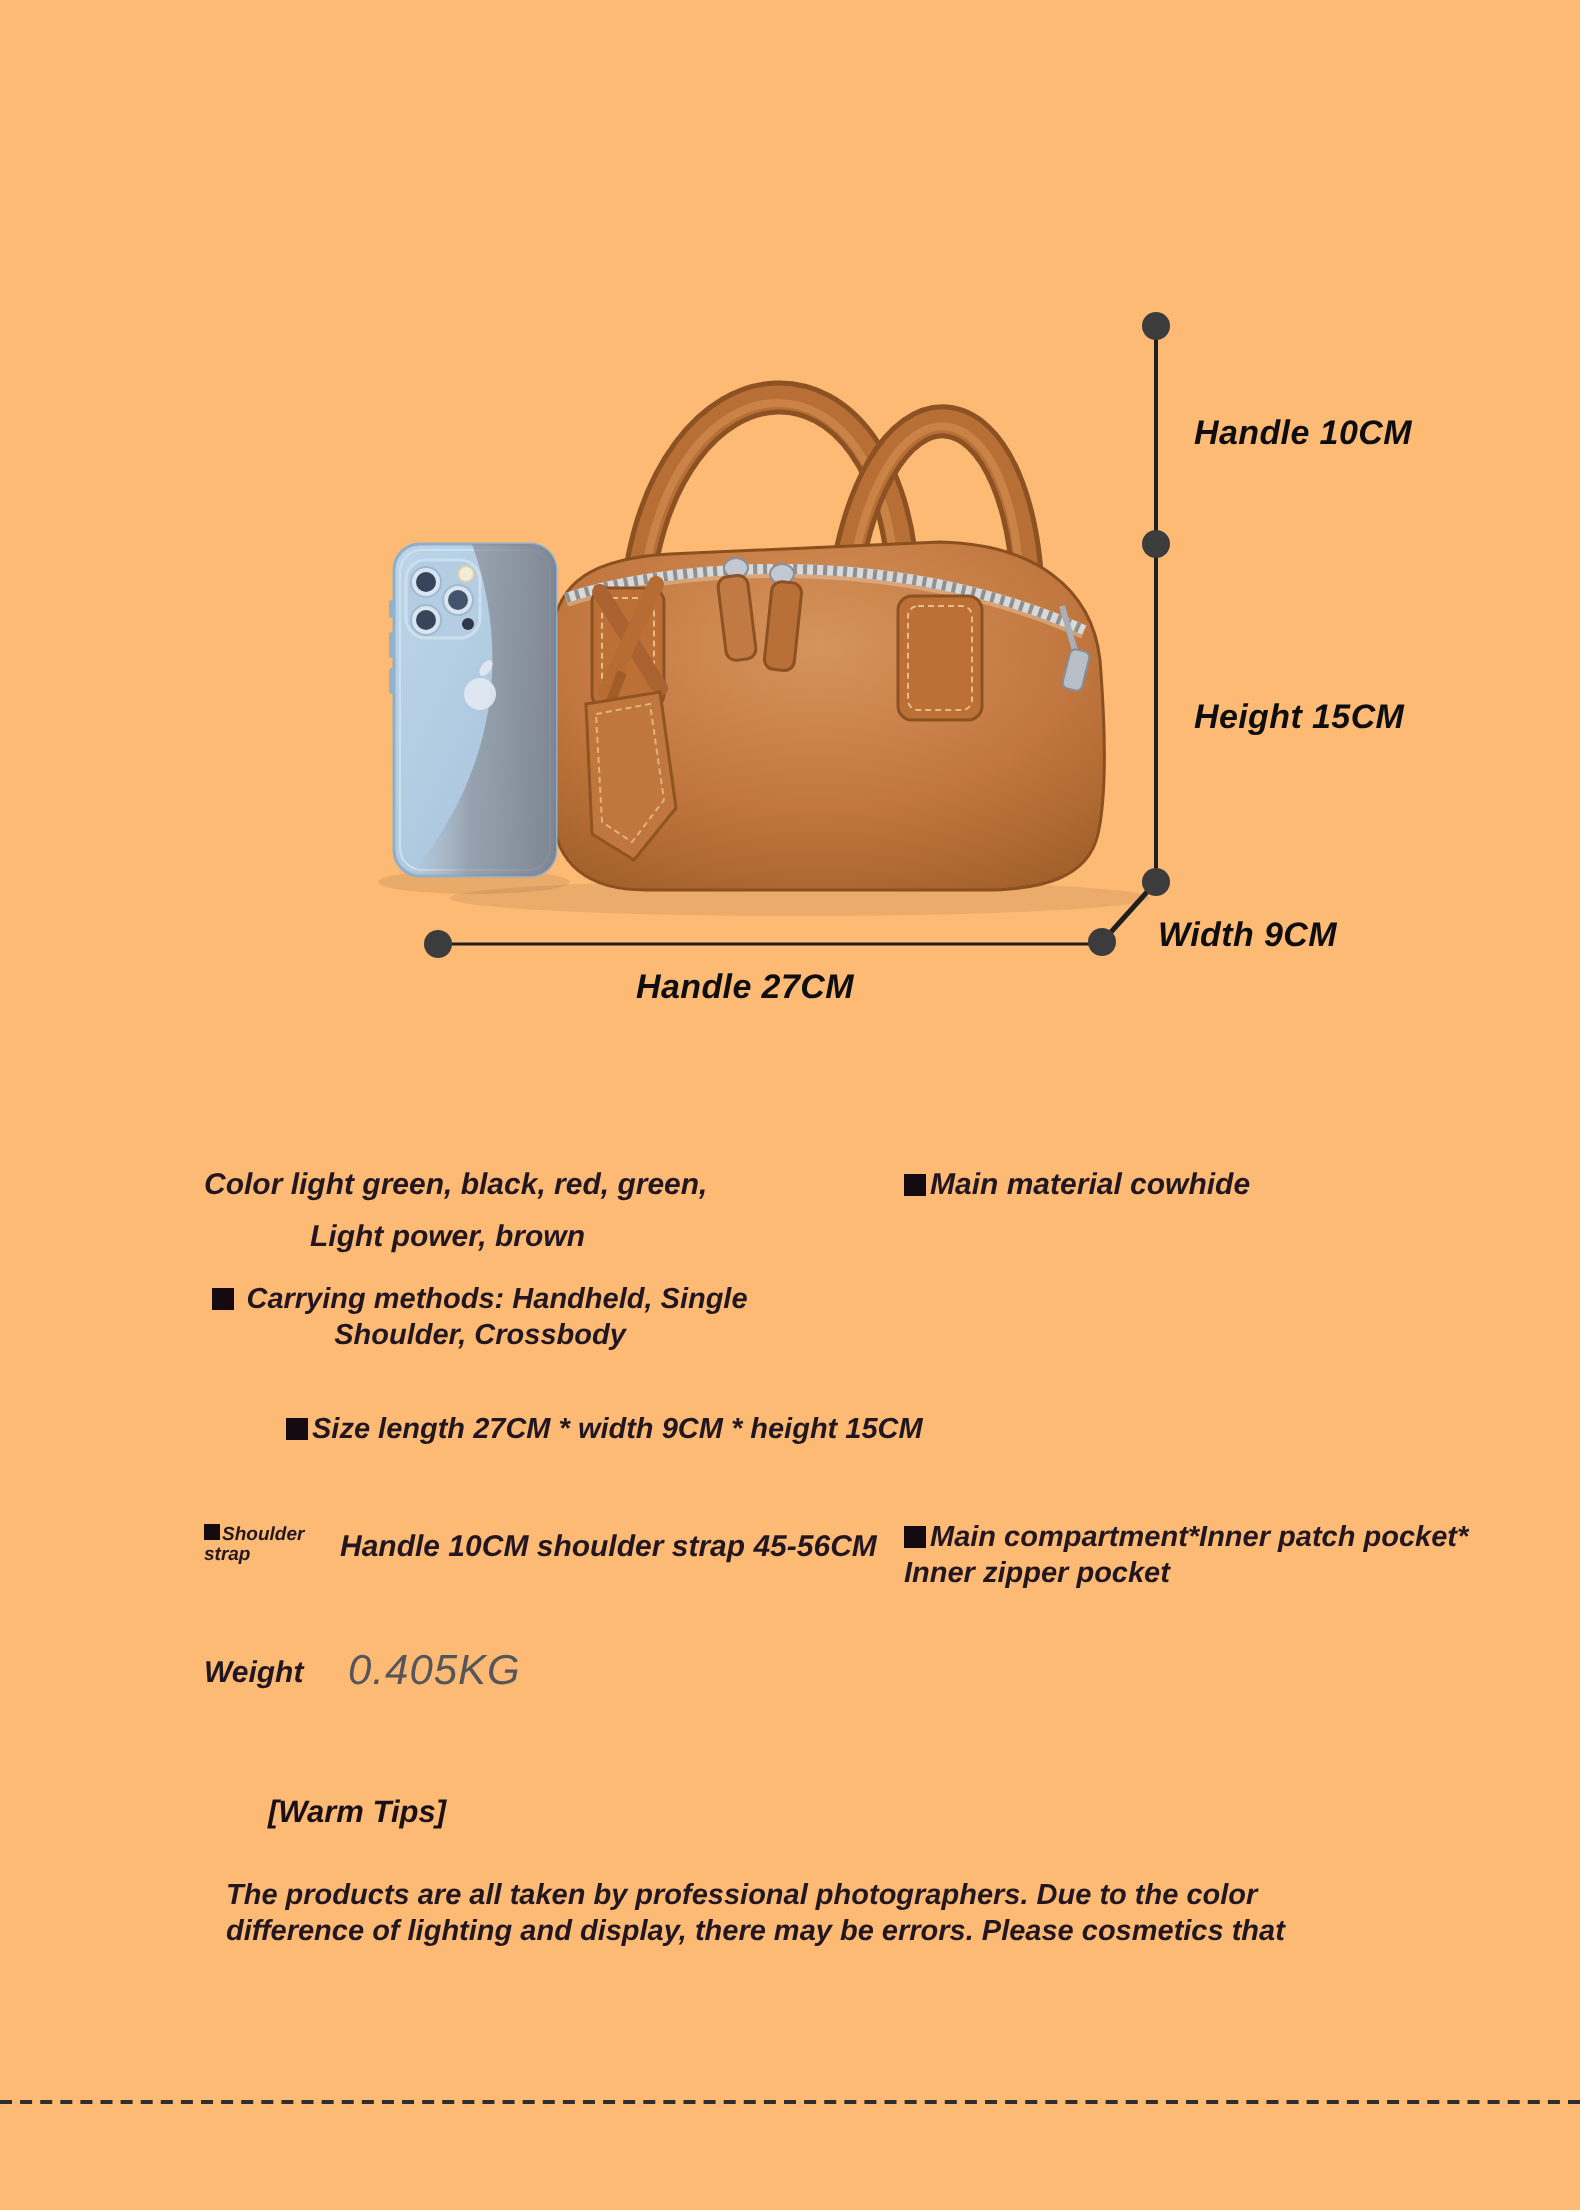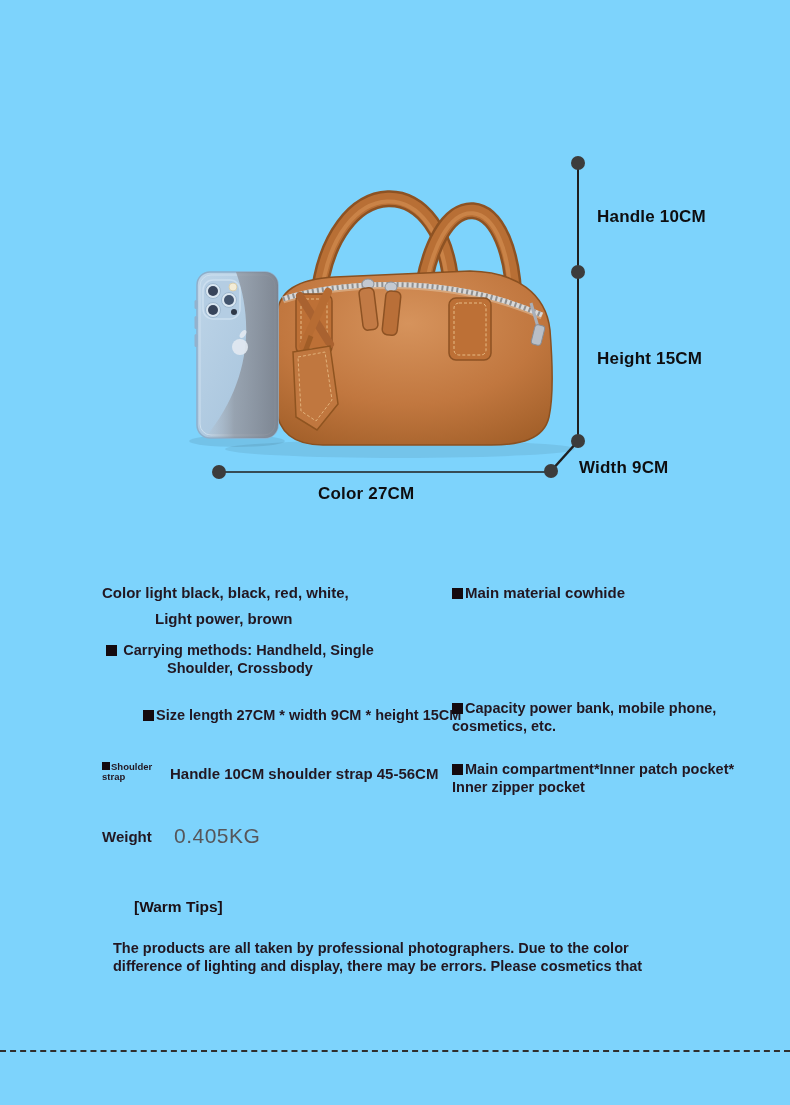--- a/index.html
+++ b/index.html
@@ -1,21 +1,21 @@
 <!DOCTYPE html>
 <html><head>
 <meta charset="utf-8">
 <style>
   html,body{margin:0;padding:0;}
   body{
     width:790px;height:1105px;background:#ffffff;
     font-family:"Liberation Sans", sans-serif;
     color:#1c1317;
   }
-  .page{position:relative;width:790px;height:1105px;overflow:hidden;background:#7dd3fc;}
+  .page{position:relative;width:790px;height:1105px;overflow:hidden;background:#fdba74;font-style:italic;}
   .hero{position:absolute;left:0;top:0;width:790px;height:520px;}
   .hero svg{position:absolute;left:0;top:0;}
   .mlabel{
     position:absolute;font-weight:bold;font-size:17px;color:#0e0e10;
     white-space:nowrap;letter-spacing:.2px;
   }
   .sq{
     display:inline-block;width:11px;height:11px;background:#140a0f;
     vertical-align:-1px;margin-right:2px;
   }
@@ -152,25 +152,25 @@
         <circle cx="578" cy="272" r="7" fill="#3c3c3c"></circle>
         <circle cx="578" cy="441" r="7" fill="#3c3c3c"></circle>
         <circle cx="551" cy="471" r="7" fill="#3c3c3c"></circle>
         <circle cx="219" cy="472" r="7" fill="#3c3c3c"></circle>
       </g>
     </svg>
 
     <div class="mlabel" style="left:597px;top:207px;">Handle 10CM</div>
     <div class="mlabel" style="left:597px;top:349px;">Height 15CM</div>
     <div class="mlabel" style="left:579px;top:458px;">Width 9CM</div>
-    <div class="mlabel" style="left:318px;top:484px;">Color 27CM</div>
+    <div class="mlabel" style="left:318px;top:484px;">Handle 27CM</div>
   </div>
 
   <div class="spec big" style="left:102px;top:584px;">
-    <div>Color light black, black, red, white,</div>
+    <div>Color light green, black, red, green,</div>
     <div style="margin-left:53px;margin-top:8px;">Light power, brown</div>
   </div>
 
   <div class="spec" style="left:101px;top:642px;width:278px;text-align:center;">
     <span class="sq sp"></span><span>Carrying methods: Handheld, Single Shoulder, Crossbody</span>
   </div>
 
   <div class="spec nowrap" style="left:103px;top:707px;padding-left:40px;">
     <span class="sq"></span><span>Size length 27CM * width 9CM * height 15CM</span>
   </div>
@@ -182,23 +182,20 @@
   <div class="spec big nowrap" style="left:170px;top:765px;">Handle 10CM shoulder strap 45-56CM</div>
 
   <div class="spec big" style="left:102px;top:828px;">Weight</div>
   <div class="weight-value" style="left:174px;top:824px;">0.405KG</div>
 
   <div class="spec big nowrap" style="left:452px;top:584px;">
     <span class="sq"></span><span>Main material cowhide</span>
   </div>
 
 
-  <div class="spec" style="left:452px;top:700px;width:300px;">
-    <span class="sq"></span><span>Capacity power bank, mobile phone, cosmetics, etc.</span>
-  </div>
 
   <div class="spec" style="left:452px;top:761px;width:320px;">
     <div><span class="sq"></span><span>Main compartment*Inner patch pocket*</span></div>
     <div>Inner zipper pocket</div>
   </div>
 
   <div class="tips-title" style="left:114px;top:898px;">[Warm Tips]</div>
   <div class="tips-body" style="left:113px;top:939px;">
     <div>The products are all taken by professional photographers. Due to the color</div>
     <div>difference of lighting and display, there may be errors. Please cosmetics that</div>

